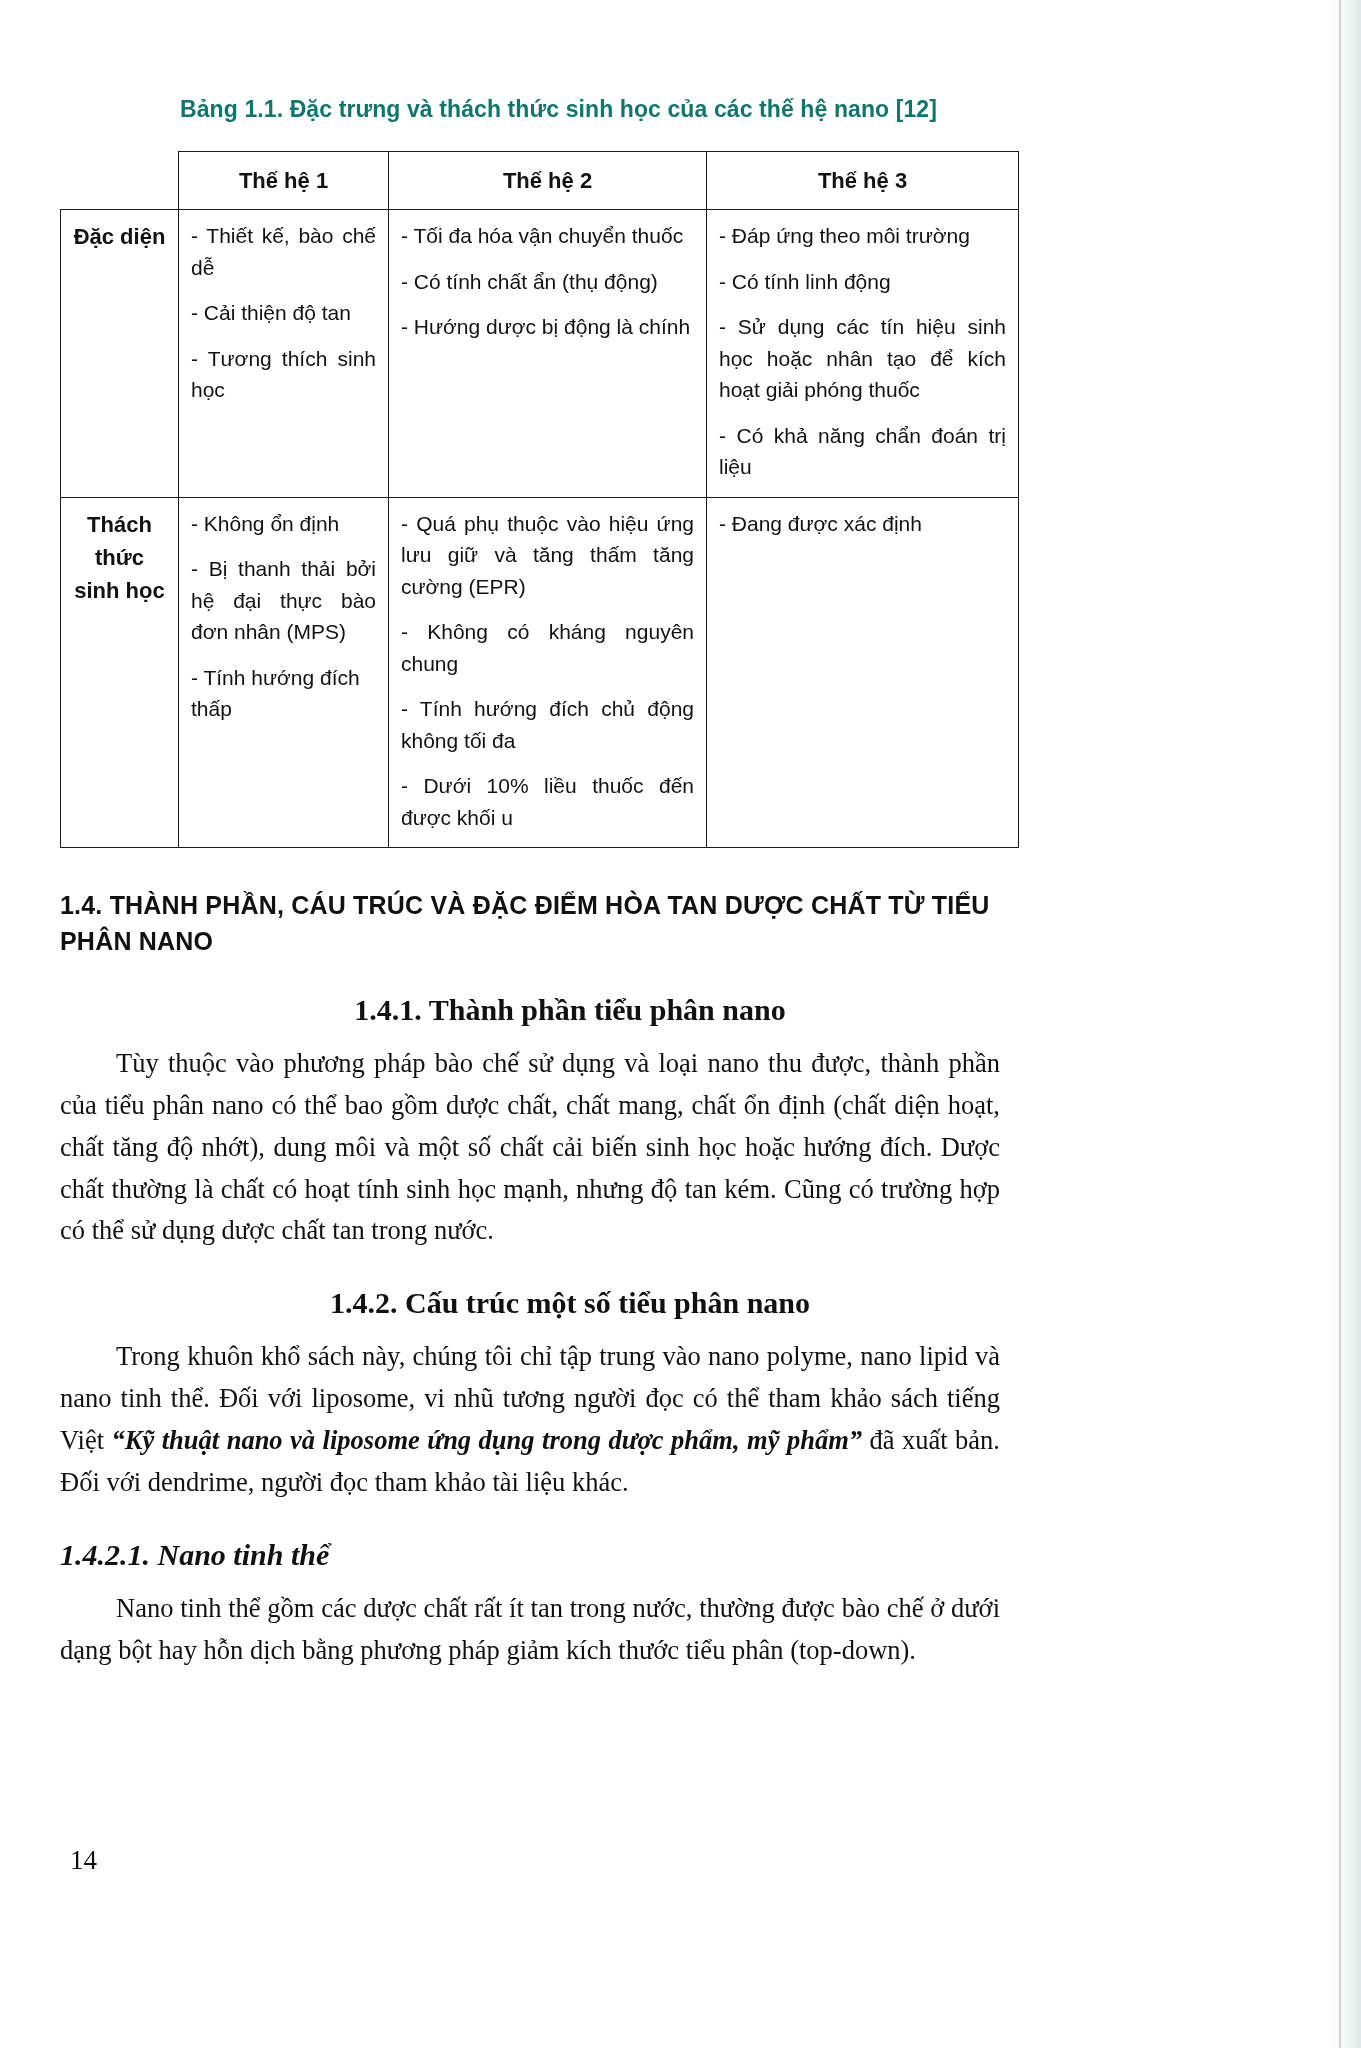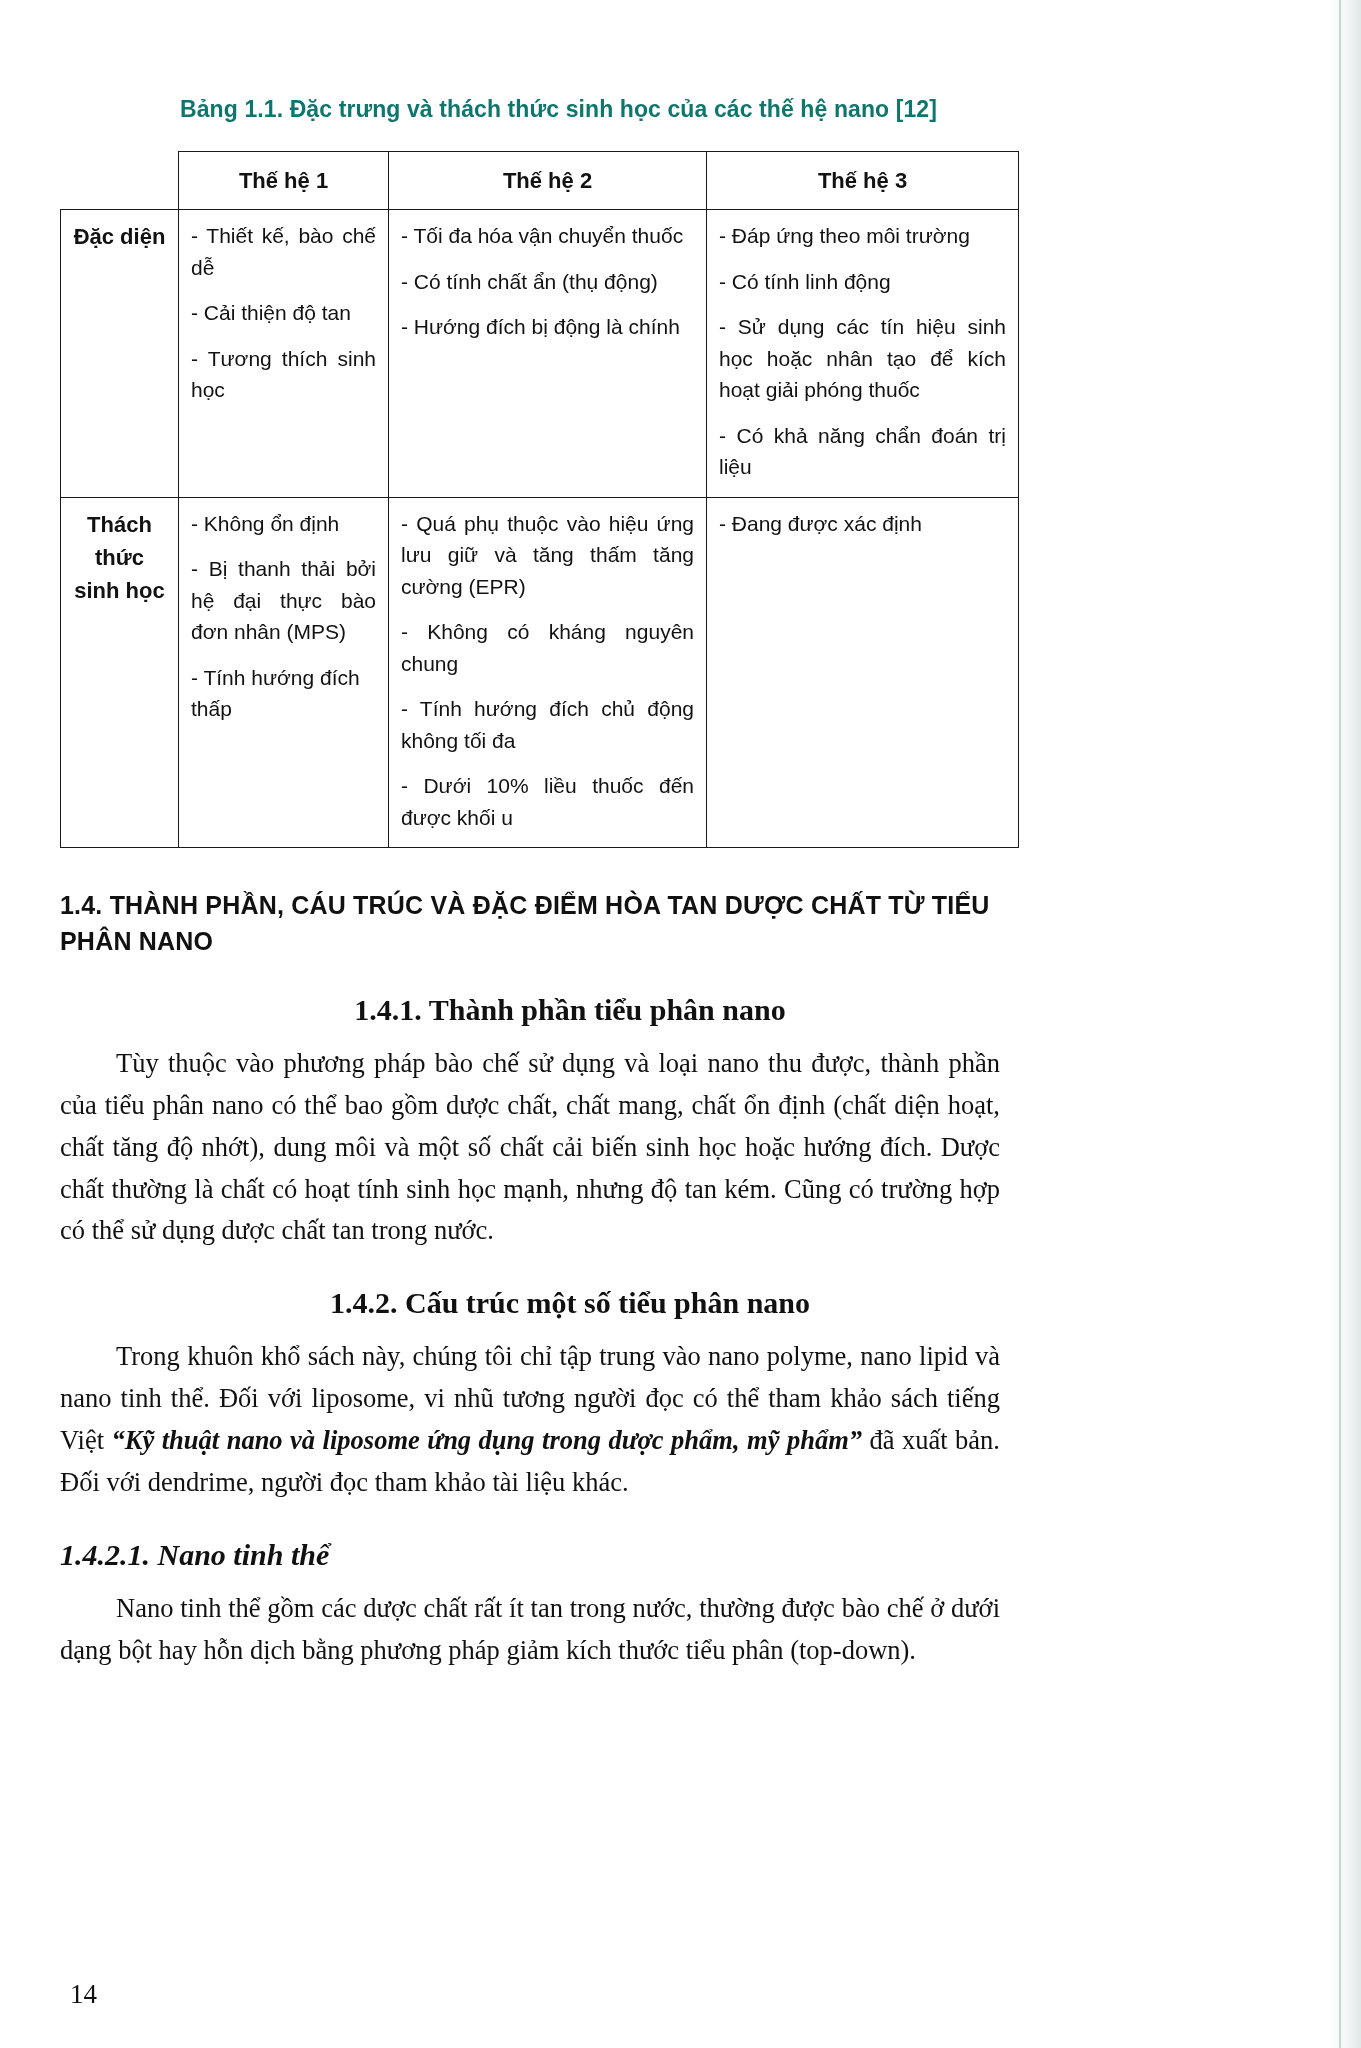--- a/index.html
+++ b/index.html
@@ -150,21 +150,21 @@
     text-justify: inter-word;
     margin: 16px 0 0 0;
     width: 940px;
     text-indent: 56px;
   }
   p.body i { font-style: italic; font-weight: bold; }
 
   .page-number {
     position: absolute;
     left: 70px;
-    top: 1979px;
+    top: 1845px;
     font-family: "Liberation Serif", "DejaVu Serif", serif;
     font-size: 27px;
   }
 </style>
 </head>
 <body>
 
 <div class="page-edge"></div>
 <div class="page-edge-line"></div>
 
@@ -195,21 +195,21 @@
             <ul class="cell-list">
               <li>- Thiết kế, bào chế dễ</li>
               <li class="nojust">- Cải thiện độ tan</li>
               <li>- Tương thích sinh học</li>
             </ul>
           </td>
           <td>
             <ul class="cell-list">
               <li>- Tối đa hóa vận chuyển thuốc</li>
               <li class="nojust">- Có tính chất ẩn (thụ động)</li>
-              <li class="nojust">- Hướng đích bị động là chính</li>
+              <li class="nojust">- Hướng dược bị động là chính</li>
             </ul>
           </td>
           <td>
             <ul class="cell-list">
               <li class="nojust">- Đáp ứng theo môi trường</li>
               <li class="nojust">- Có tính linh động</li>
               <li>- Sử dụng các tín hiệu sinh học hoặc nhân tạo để kích hoạt giải phóng thuốc</li>
               <li>- Có khả năng chẩn đoán trị liệu</li>
             </ul>
           </td>

